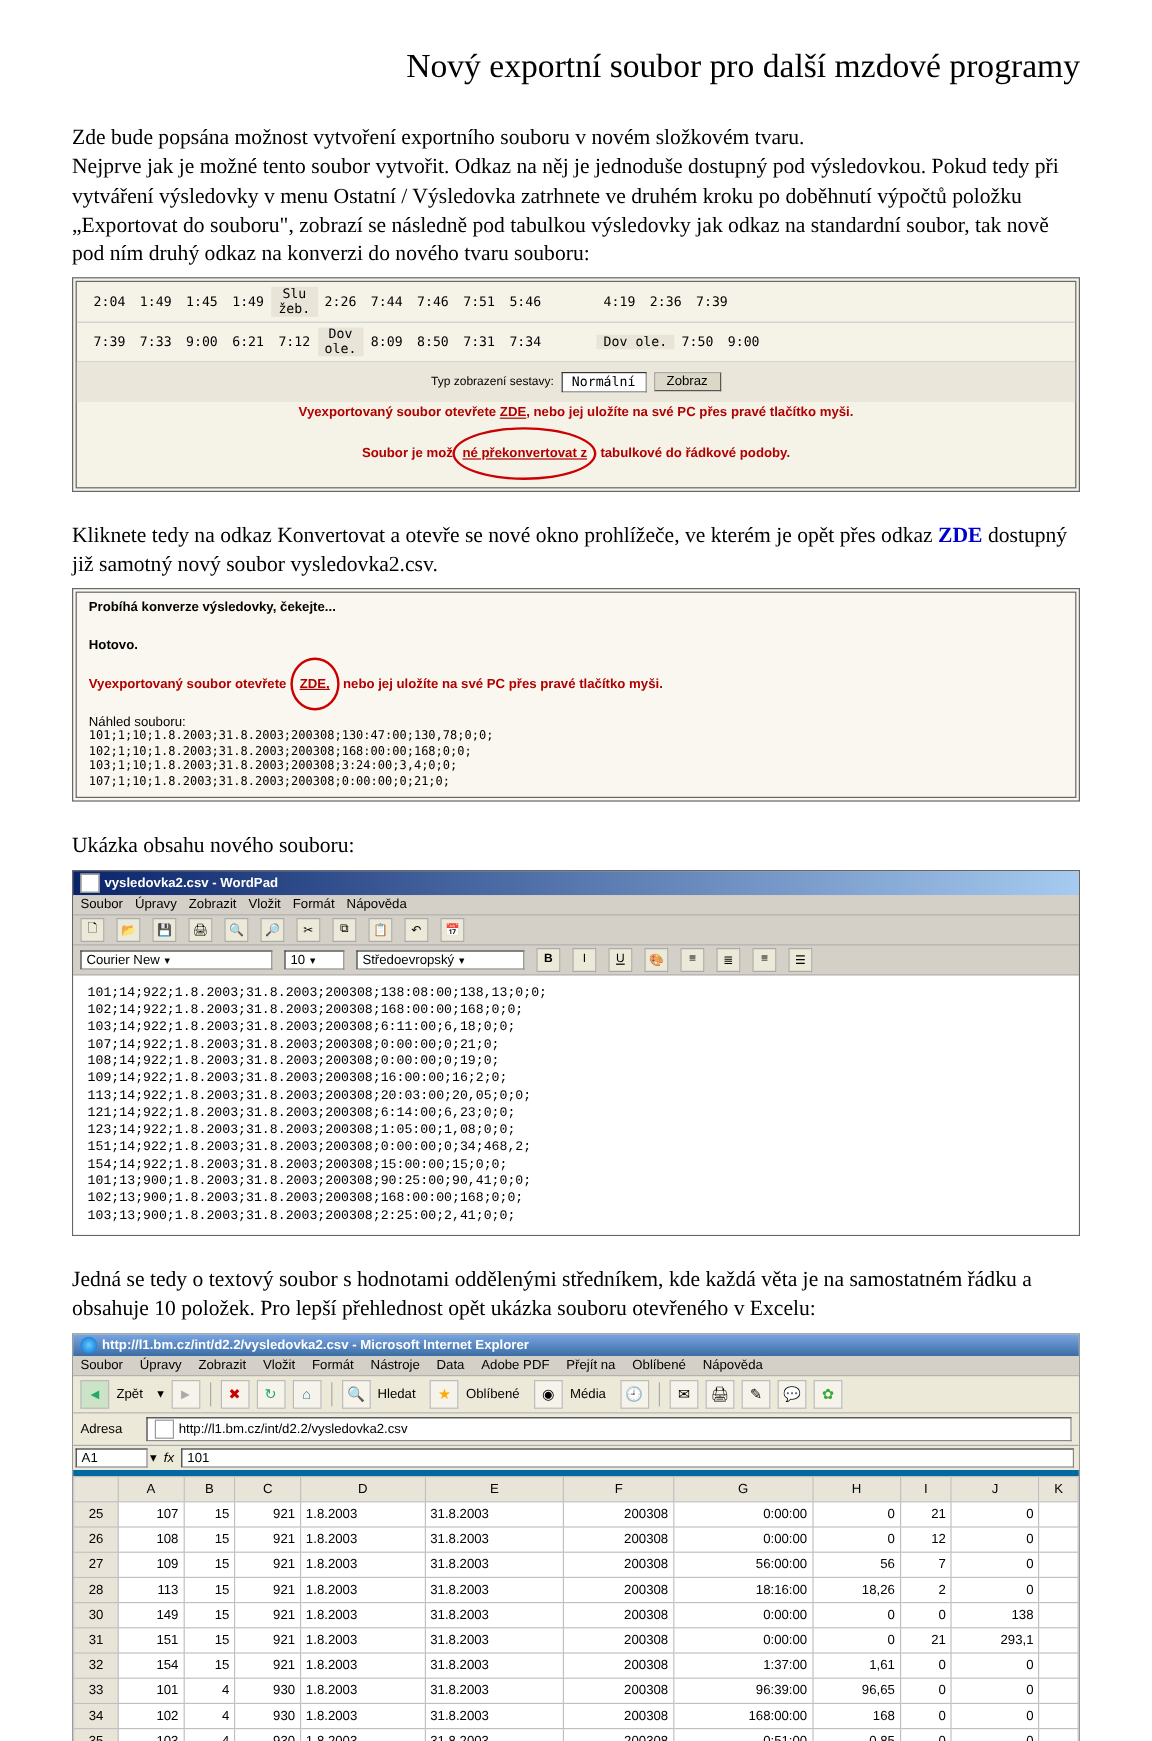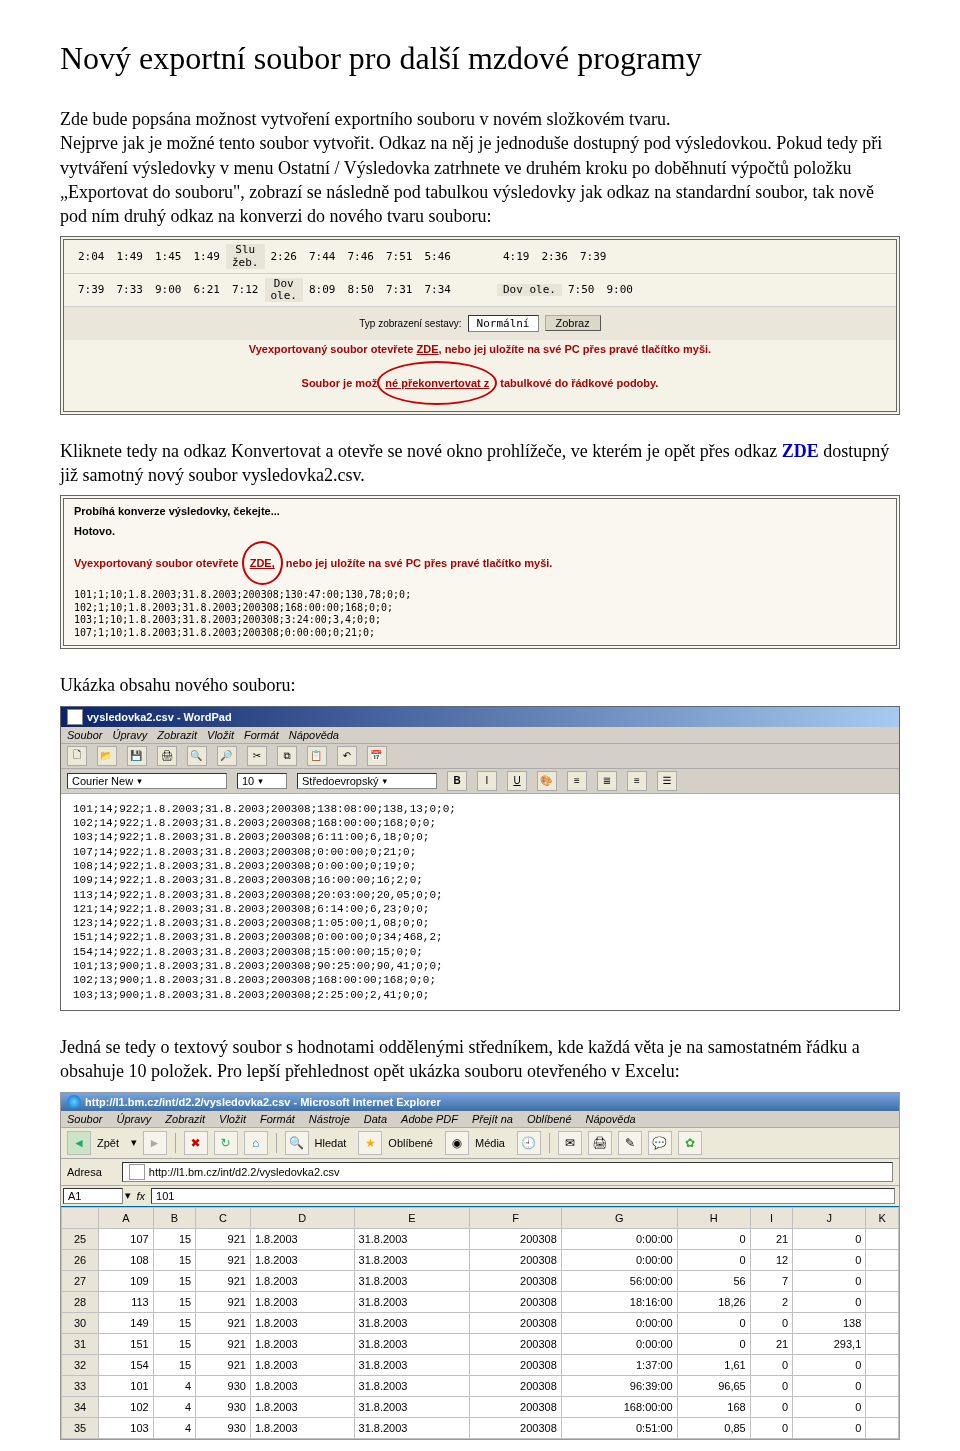--- a/index.html
+++ b/index.html
@@ -6,22 +6,22 @@
     font-family: "Times New Roman", serif;
     font-size: 18px;
     color: #000;
     margin: 0;
     padding: 40px 60px;
     background: #fff;
     width: 960px;
     box-sizing: border-box;
   }
   h1 {
-    text-align: left;
-    font-size: 32px;
+    text-align: right;
+    font-size: 28px;
     font-weight: normal;
     margin: 0 0 30px 0;
   }
   p {
     margin: 0 0 4px 0;
     line-height: 1.35;
   }
   .italic { }
   .bold { font-weight: bold; }
   .blue { color: #0000cc; }
@@ -132,21 +132,21 @@
     display:inline-block;
   }
   .menubar, .toolbar, .fontbar {
     background: #d4d0c8;
     padding: 2px 6px;
     border-bottom: 1px solid #aaa;
     display: flex;
     gap: 10px;
     align-items: center;
   }
-  .menubar span { font-size: 11px; font-style: italic; }
+  .menubar span { font-size: 11px; }
   .toolbar .tb, .fontbar .tb {
     width: 18px; height: 18px;
     border: 1px solid #aaa;
     background: #ece9d8;
     display:inline-flex; align-items:center; justify-content:center;
     font-size:10px;
   }
   .fontbar .combo {
     background:#fff; border:1px inset #888; padding:1px 4px; font-size:11px;
     display:flex; align-items:center; gap:4px;
@@ -179,21 +179,21 @@
     display:flex; align-items:center; gap:6px;
   }
   .toolbarIE .ico {
     width:22px; height:22px; border:1px solid #bbb; background:#f5f3ea;
     display:inline-flex; align-items:center; justify-content:center; font-size:12px;
   }
   .toolbarIE .lbl { font-size:11px; margin-right:6px; }
   .sep { width:1px; height:20px; background:#aaa; margin:0 2px; }
 
   .cellref {
-    background:#ece9d8; display:flex; border-bottom:1px solid #0369a1;
+    background:#ece9d8; display:flex; border-bottom:5px solid #0369a1;
     align-items:center;
   }
   .cellref .name {
     width:50px; background:#fff; border:1px inset #888; padding:1px 4px; margin:2px;
     font-family:sans-serif; font-size:11px;
   }
   .cellref .fx { font-style:italic; font-size:11px; padding:0 6px; }
   .cellref .formula {
     flex:1; background:#fff; border:1px inset #888; padding:1px 4px; margin:2px 4px 2px 0;
     font-size:11px;
@@ -269,24 +269,25 @@
     <span>Soubor je mož</span><span class="circle underline">né překonvertovat z</span><span> tabulkové do řádkové podoby.</span>
   </div>
 </div>
 
 <p style="margin-top:24px">
   <span>Kliknete tedy na odkaz </span><span class="italic">Konvertovat</span><span>  a otevře se nové okno prohlížeče, ve kterém je opět přes odkaz </span><span class="bold blue">ZDE</span><span> dostupný již samotný nový soubor </span><span class="italic">vysledovka2.csv</span><span>.</span>
 </p>
 
 <div class="figure panel2">
   <div class="bold">Probíhá konverze výsledovky, čekejte...</div>
-  <div class="bold" style="margin-top:8px">Hotovo.</div>
+  <div class="bold" style="margin-top:20px">Hotovo.</div>
   <div class="redline2">
     <span>Vyexportovaný soubor otevřete </span><span class="circle underline">ZDE,</span><span> nebo jej uložíte na své PC přes pravé tlačítko myši.</span>
   </div>
+  <div>Náhled souboru:</div>
   <div class="mono">101;1;10;1.8.2003;31.8.2003;200308;130:47:00;130,78;0;0;
 102;1;10;1.8.2003;31.8.2003;200308;168:00:00;168;0;0;
 103;1;10;1.8.2003;31.8.2003;200308;3:24:00;3,4;0;0;
 107;1;10;1.8.2003;31.8.2003;200308;0:00:00;0;21;0;</div>
 </div>
 
 <p style="margin-top:24px">Ukázka obsahu nového souboru:</p>
 
 <div class="figure wordpad">
   <div class="titlebar">

